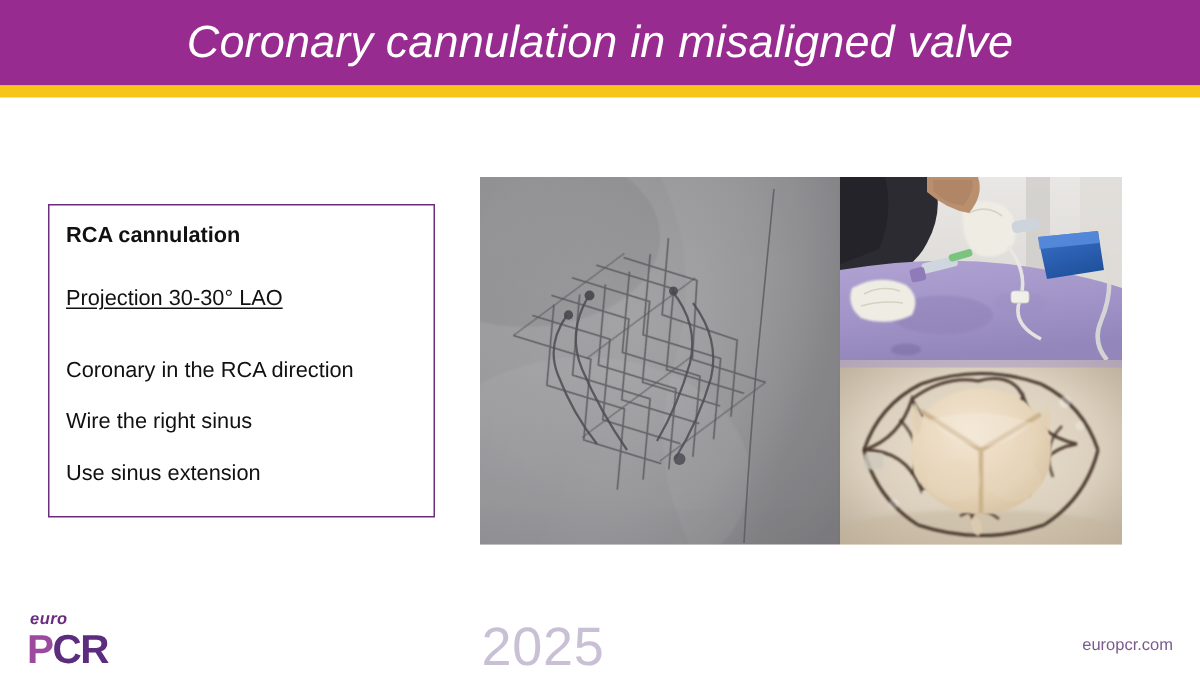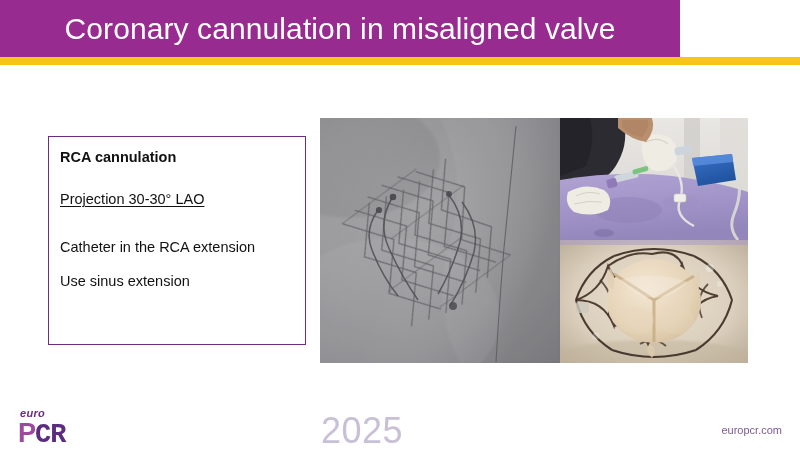--- a/index.html
+++ b/index.html
@@ -12,26 +12,27 @@
     background: #ffffff;
     font-family: "Liberation Sans", sans-serif;
     overflow: hidden;
     position: relative;
   }
 
   
   .title-banner {
     position: absolute;
     left: 0; top: 0;
-    width: 680px;
+    width: 800px;
     height: 57px;
     background: #982B90;
     display: flex;
     align-items: center;
     justify-content: center;
+    font-style: italic;
   }
   .title-text {
     color: #ffffff;
     font-size: 30px;
     font-weight: 300;
     letter-spacing: 0.1px;
     white-space: nowrap;
   }
   .accent-bar {
     position: absolute;
@@ -44,21 +45,20 @@
   
   .text-box {
     position: absolute;
     left: 32px; top: 136px;
     width: 258px;
     height: 209px;
     border: 1.5px solid #6B2D7E;
     background: #ffffff;
     box-sizing: border-box;
     padding: 12px 0 0 11px;
-    margin-left: 16px;
   }
   .tb-heading {
     font-size: 14.5px;
     font-weight: bold;
     color: #111111;
     margin: 0 0 24px 0;
     line-height: 1.2;
   }
   .tb-sub {
     font-size: 14.5px;
@@ -130,21 +130,21 @@
     margin-left: 2px;
   }
   .logo-pcr {
     font-size: 27px;
     font-weight: bold;
     line-height: 1;
     letter-spacing: -1px;
     margin-top: 1px;
   }
   .logo-p { color: #9B4A9E; }
-  .logo-cr { color: #5C2D7E; font-family: Liberation Mono, monospace; }
+  .logo-cr { color: #5C2D7E; }
 
   .year {
     position: absolute;
     left: 0; top: 410px;
     width: 724px;
     text-align: center;
     font-size: 36px;
     font-weight: 300;
     color: #C9C0D6;
     letter-spacing: 0.5px;
@@ -161,21 +161,22 @@
 <body>
 
 <div class="title-banner">
   <div class="title-text">Coronary cannulation in misaligned valve</div>
 </div>
 <div class="accent-bar"></div>
 
 <div class="text-box">
   <div class="tb-heading">RCA cannulation</div>
   <div><span class="tb-sub">Projection 30-30° LAO</span></div>
-  <div class="tb-line">Catheter in the RCA extension</div>
+  <div class="tb-line">Coronary in the RCA direction</div>
+  <div class="tb-line">Wire the right sinus</div>
   <div class="tb-line">Use sinus extension</div>
 </div>
 
 <div class="media-block">
 
   <div class="fluoro-panel">
     <svg width="240" height="245" viewBox="0 0 240 245">
       <defs>
         <radialGradient id="fluoBg" cx="42%" cy="40%" r="85%">
           <stop offset="0%" stop-color="#a2a2a4"></stop>

